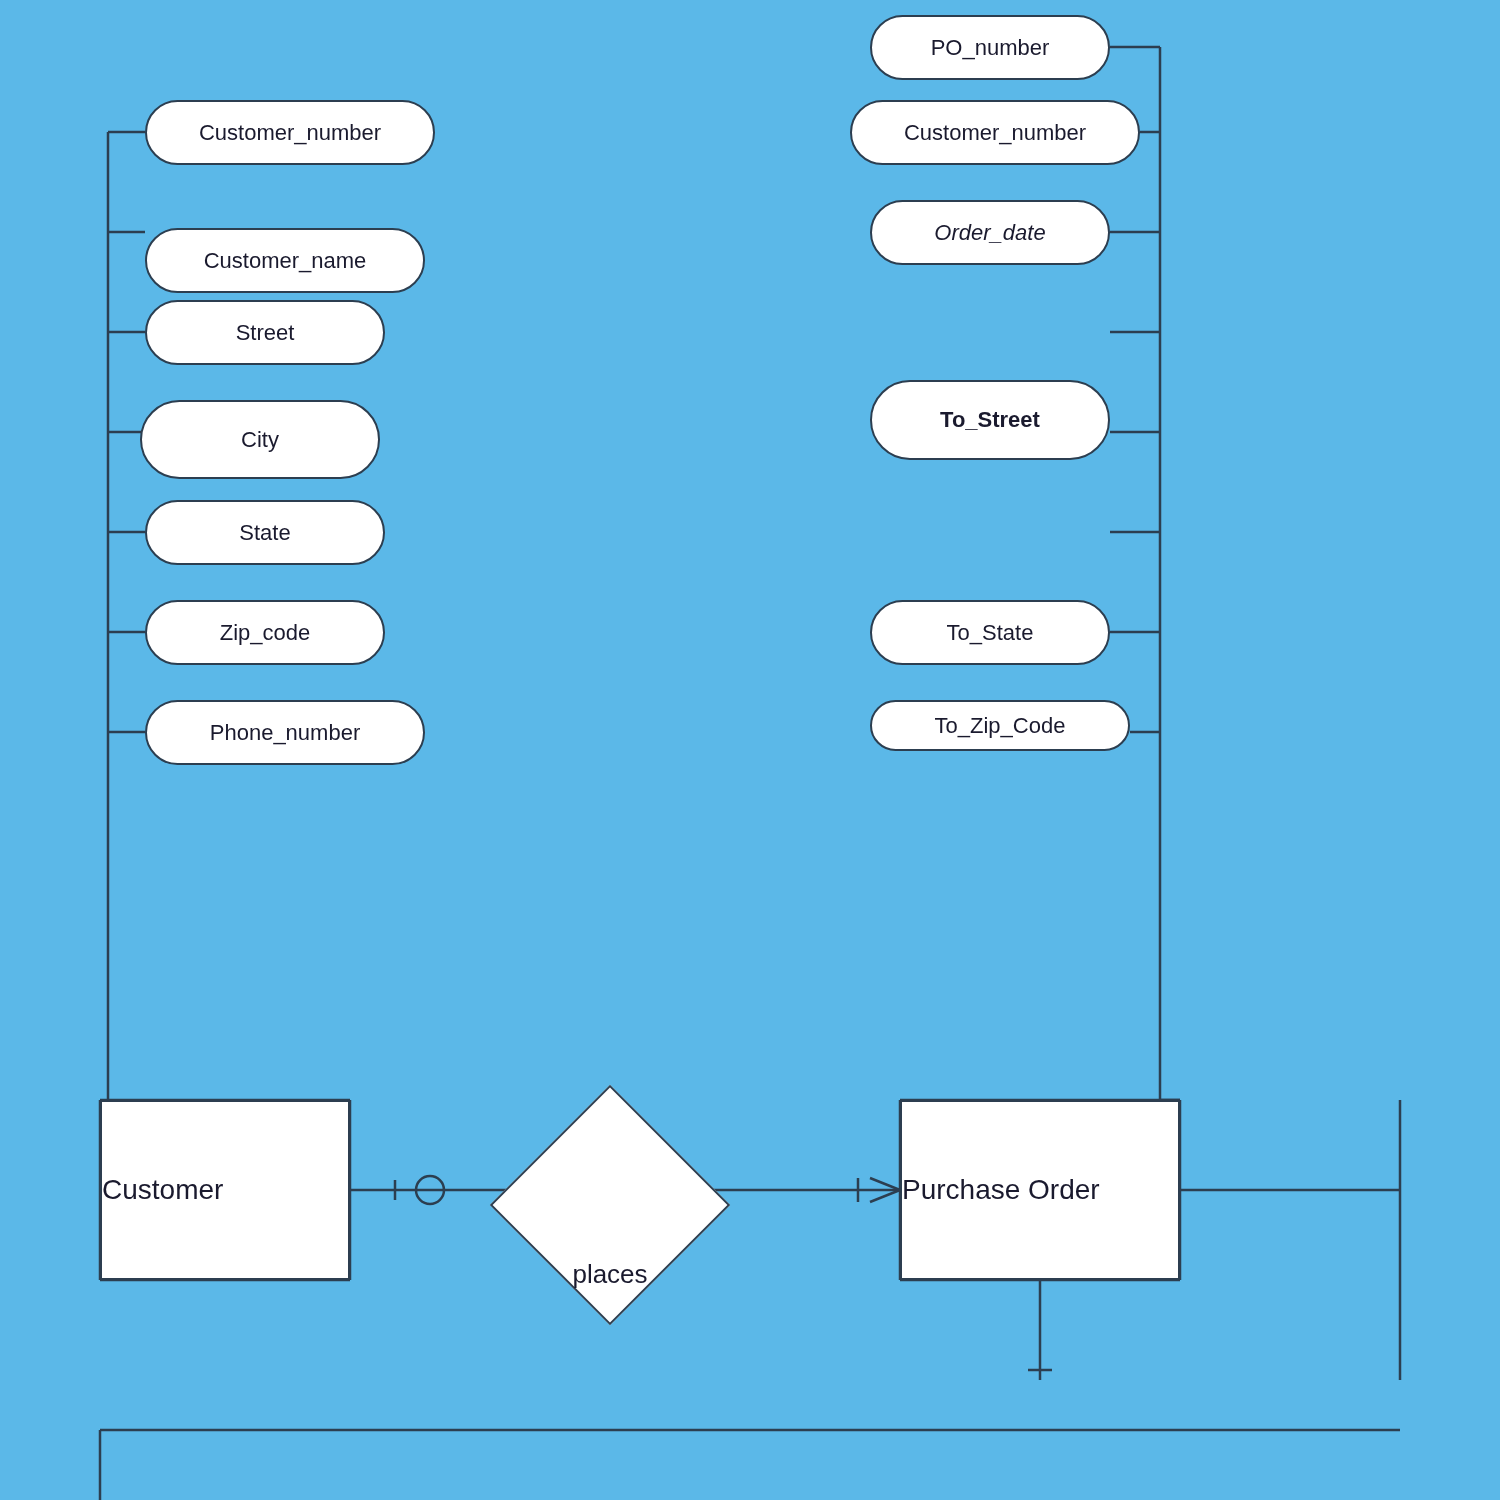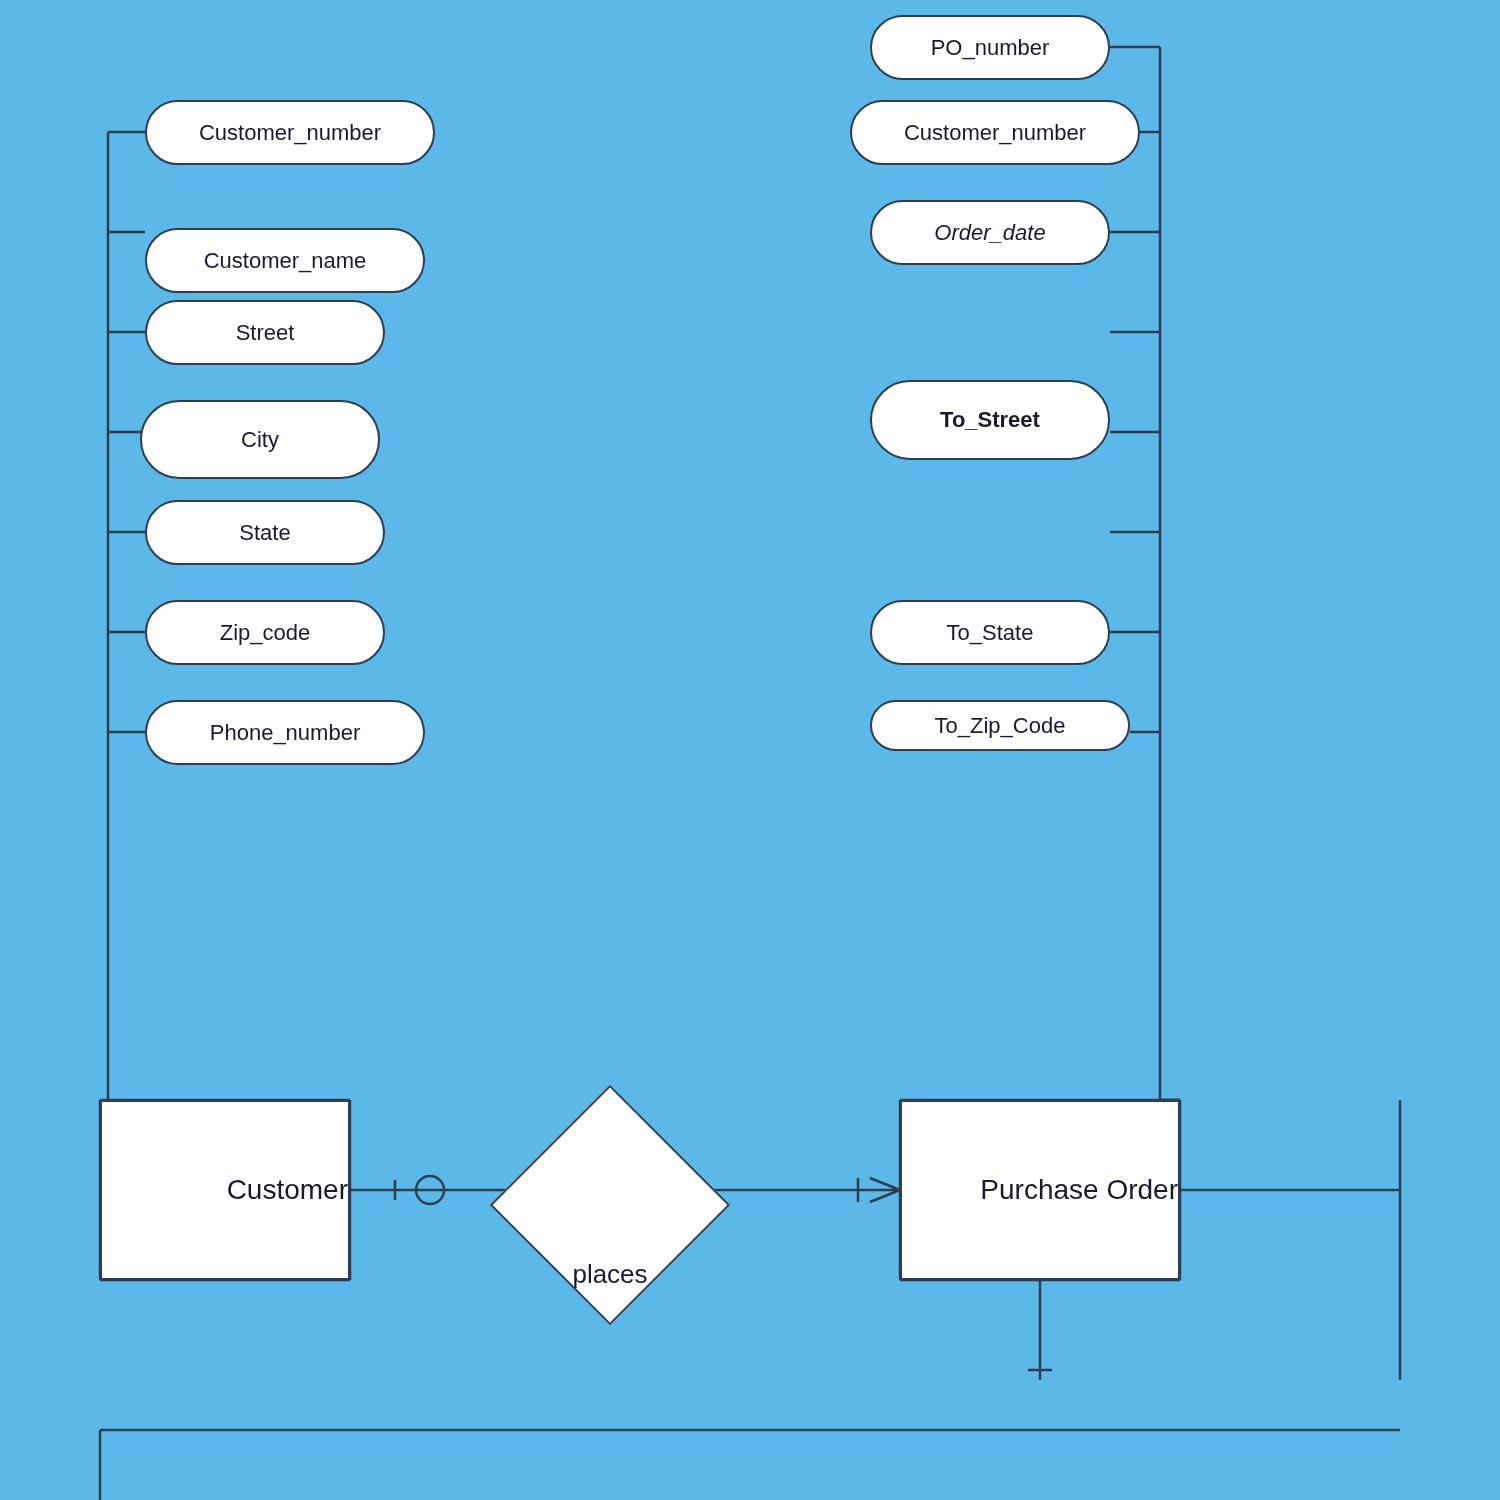--- a/index.html
+++ b/index.html
@@ -30,21 +30,21 @@
       font-weight: 400;
       color: #1a1a2e;
     }
     
     .entity-rect {
       position: absolute;
       background: white;
       border: 2.5px solid #2c3e50;
       display: flex;
       align-items: center;
-      justify-content: flex-end;
+      justify-content: flex-start;
       font-size: 28px;
       font-weight: 400;
       color: #1a1a2e;
     }
     
     .diamond-container {
       position: absolute;
       width: 200px;
       height: 200px;
       display: flex;

